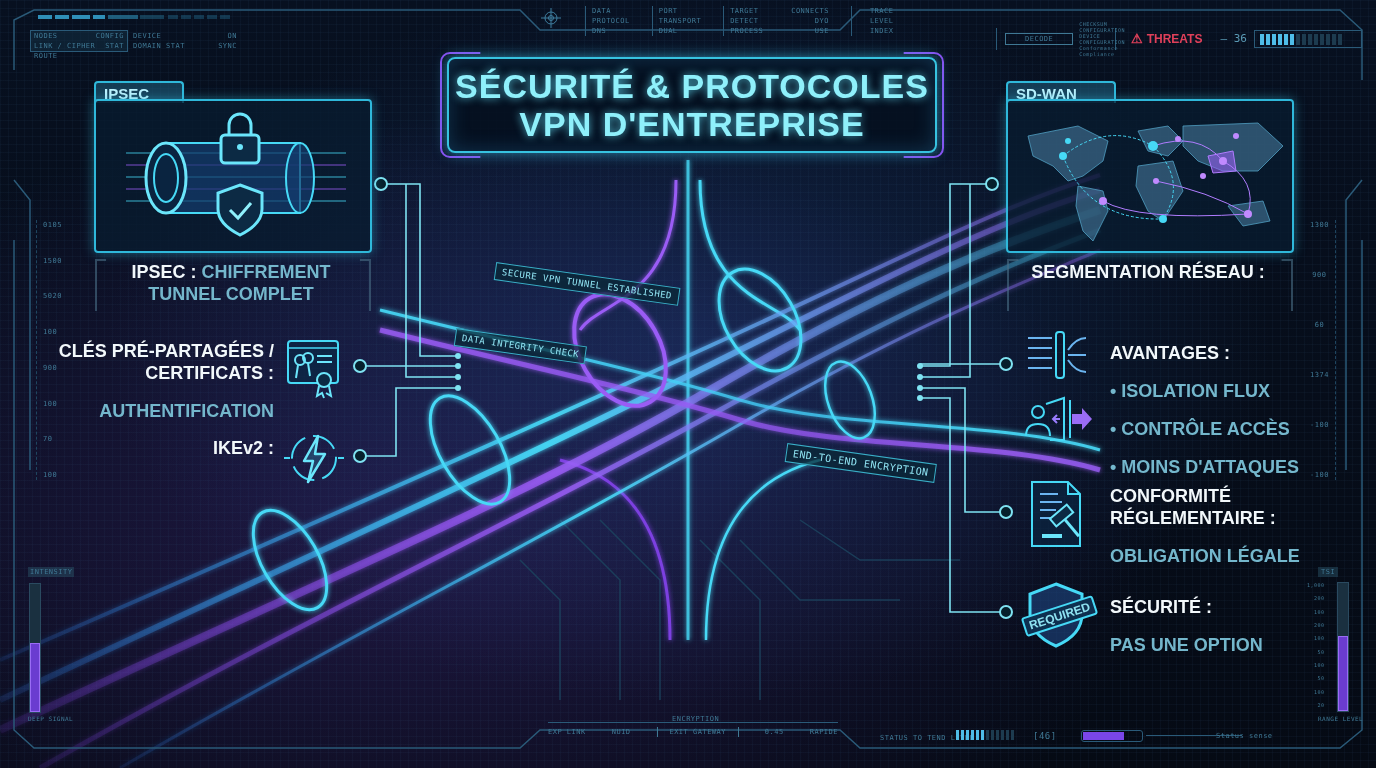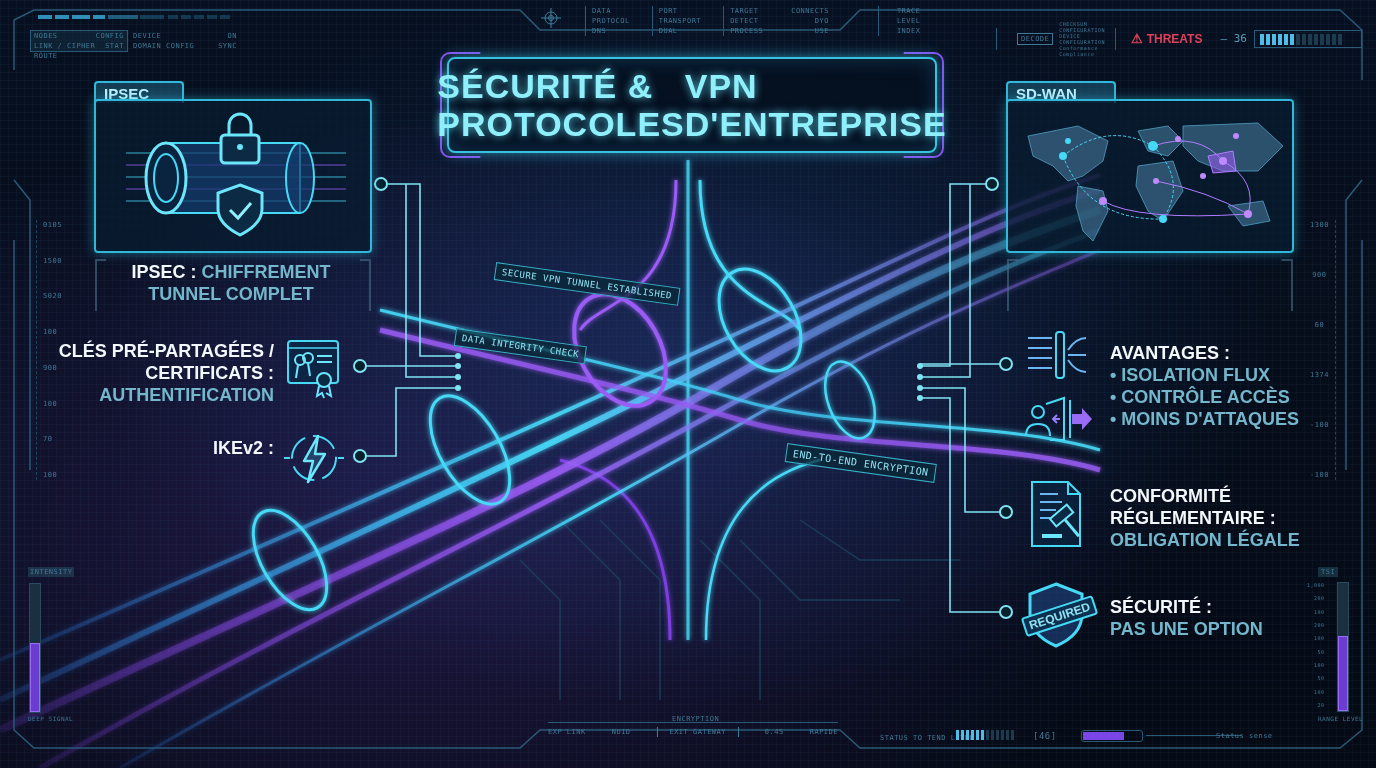--- a/index.html
+++ b/index.html
@@ -11,32 +11,32 @@
   .grid{position:absolute;inset:0;background-image:
       linear-gradient(rgba(60,110,150,0.07) 1px,transparent 1px),
       linear-gradient(90deg,rgba(60,110,150,0.07) 1px,transparent 1px);
       background-size:8px 8px;}
   svg.overlay{position:absolute;left:0;top:0;}
   .abs{position:absolute;}
   .hud-small{font-family:"DejaVu Sans Mono",monospace;font-size:7px;color:#3f7894;letter-spacing:0.5px;line-height:10px;}
   
   .title-box{left:447px;top:57px;width:486px;height:92px;border:2px solid #37c3e0;border-radius:8px;
      box-shadow:0 0 14px rgba(60,200,240,0.6), inset 0 0 20px rgba(50,160,220,0.25);background:rgba(5,15,30,0.85);
-     display:flex;flex-direction:row;align-items:center;justify-content:center;}
+     display:flex;flex-direction:column;align-items:center;justify-content:center;}
   .title-frame{left:440px;top:52px;width:500px;height:102px;border:2px solid #8a4cf0;border-radius:10px;
      clip-path:polygon(0 0,8% 0,8% 6%,92% 6%,92% 0,100% 0,100% 100%,92% 100%,92% 94%,8% 94%,8% 100%,0 100%);}
   .title-line{font-family:"Liberation Sans",sans-serif;font-weight:bold;font-size:34px;color:#8ff0fb;letter-spacing:1px;
      text-shadow:0 0 8px rgba(100,230,255,0.8);line-height:38px;}
   
   .panel{border:2px solid #2fb8da;border-radius:4px;background:rgba(8,28,48,0.75);box-shadow:0 0 12px rgba(47,184,218,0.5);}
   .tab{background:rgba(30,90,120,0.6);border:2px solid #2fb8da;border-bottom:none;border-radius:4px 4px 0 0;
      font-family:"Liberation Sans",sans-serif;font-weight:bold;font-size:15px;color:#bff4ff;padding:2px 8px;}
   .lbl{font-family:"Liberation Sans",sans-serif;font-weight:bold;font-size:18px;line-height:22px;text-transform:uppercase;}
   .w{color:#f2f8fb;}
-  .c{color:#74b7cc;}
+  .c{color:#74b7cc;margin-top:16px;}
   .bracket{border:2px solid #4a6f85;}
   .pill{font-family:"DejaVu Sans Mono",monospace;font-size:9px;color:#8fe3f2;border:1px solid #3aaec8;background:rgba(10,40,55,0.75);padding:3px 6px;letter-spacing:0.5px;}
   .threat{font-family:"Liberation Sans",sans-serif;font-weight:bold;font-size:12px;color:#e0405a;}
 </style>
 </head>
 <body>
 
 <div class="bg"></div>
 <div class="grid"></div>
 
@@ -168,21 +168,21 @@
     <span>LINK / CIPHER ROUTE</span>
     <span>STAT</span>
   </div>
 </div>
 <div class="abs" style="left:133px;top:31px;width:104px;">
   <div class="hud-small" style="display:flex;justify-content:space-between;">
     <span>DEVICE</span>
     <span>ON</span>
   </div>
   <div class="hud-small" style="display:flex;justify-content:space-between;">
-    <span>DOMAIN CONFIG</span>
+    <span>DOMAIN STAT</span>
     <span>SYNC</span>
   </div>
 </div>
 
 <div class="abs" style="left:585px;top:6px;display:flex;gap:22px;">
   <div style="border-left:1px solid #2a5a78;padding-left:6px;">
     <div class="hud-small">DATA</div>
     <div class="hud-small">PROTOCOL</div>
     <div class="hud-small">DNS</div>
   </div>
@@ -194,29 +194,29 @@
   <div style="border-left:1px solid #2a5a78;padding-left:6px;">
     <div class="hud-small">TARGET</div>
     <div class="hud-small">DETECT</div>
     <div class="hud-small">PROCESS</div>
   </div>
   <div style="padding-left:6px;text-align:right;">
     <div class="hud-small">CONNECTS</div>
     <div class="hud-small">DYO</div>
     <div class="hud-small">USE</div>
   </div>
-  <div style="border-left:1px solid #2a5a78;padding-left:18px;margin-left:27px;">
+  <div style="border-left:1px solid #2a5a78;padding-left:18px;">
     <div class="hud-small">TRACE</div>
     <div class="hud-small">LEVEL</div>
     <div class="hud-small">INDEX</div>
   </div>
 </div>
 
 <div class="abs" style="left:996px;top:28px;width:118px;height:22px;display:flex;align-items:center;gap:6px;border-left:1px solid #2a5a78;border-right:1px solid #2a5a78;">
-  <span class="hud-small" style="border:1px solid #3f7894;padding:0 3px;margin-left:20px;text-align:right;">DECODE</span>
+  <span class="hud-small" style="border:1px solid #3f7894;padding:0 19px;margin-left:8px;text-align:right;">DECODE</span>
   <div style="display:flex;flex-direction:column;">
     <span class="hud-small" style="font-size:5px;line-height:6px;">CHECKSUM CONFIGURATION DEVICE</span>
     <span class="hud-small" style="font-size:5px;line-height:6px;">CONFIGURATION</span>
     <span class="hud-small" style="font-size:5px;line-height:6px;">Conformance Compliance</span>
   </div>
 </div>
 <div class="abs" style="left:1131px;top:31px;display:flex;align-items:center;gap:4px;">
   <span class="threat" style="font-size:13px;">⚠</span>
   <span class="threat">THREATS</span>
   <span style="font-family:'DejaVu Sans Mono',monospace;font-size:11px;color:#5a9ab5;margin-left:14px;">— 36</span>
@@ -340,20 +340,21 @@
         <circle cx="240" cy="113" r="4"></circle>
         <circle cx="95" cy="100" r="4"></circle>
         <circle cx="148" cy="80" r="3"></circle>
         <circle cx="195" cy="75" r="3"></circle>
         <circle cx="228" cy="35" r="3"></circle>
       </g>
   </svg>
 </div>
 <div class="abs bracket" style="left:1007px;top:259px;width:282px;height:50px;border-width:2px 2px 0 2px;clip-path:polygon(0 0,4% 0,4% 6%,96% 6%,96% 0,100% 0,100% 100%,0 100%);opacity:0.6;"></div>
 <div class="abs lbl" style="left:1010px;top:261px;width:276px;text-align:center;">
+  <div class="w">SEGMENTATION RÉSEAU :</div>
 </div>
 
 <svg class="abs" style="left:1024px;top:330px;" width="66" height="50">
   <g stroke="#6bb5f0" stroke-width="2" fill="none">
     <line x1="4" y1="8" x2="28" y2="8"></line>
       <line x1="4" y1="18" x2="28" y2="18"></line>
       <line x1="4" y1="28" x2="28" y2="28"></line>
       <line x1="4" y1="38" x2="28" y2="38"></line>
     <rect x="32" y="2" width="8" height="46" rx="3" stroke="#46d9f6"></rect>
     <path d="M44 20 Q 52 8 62 8"></path>

